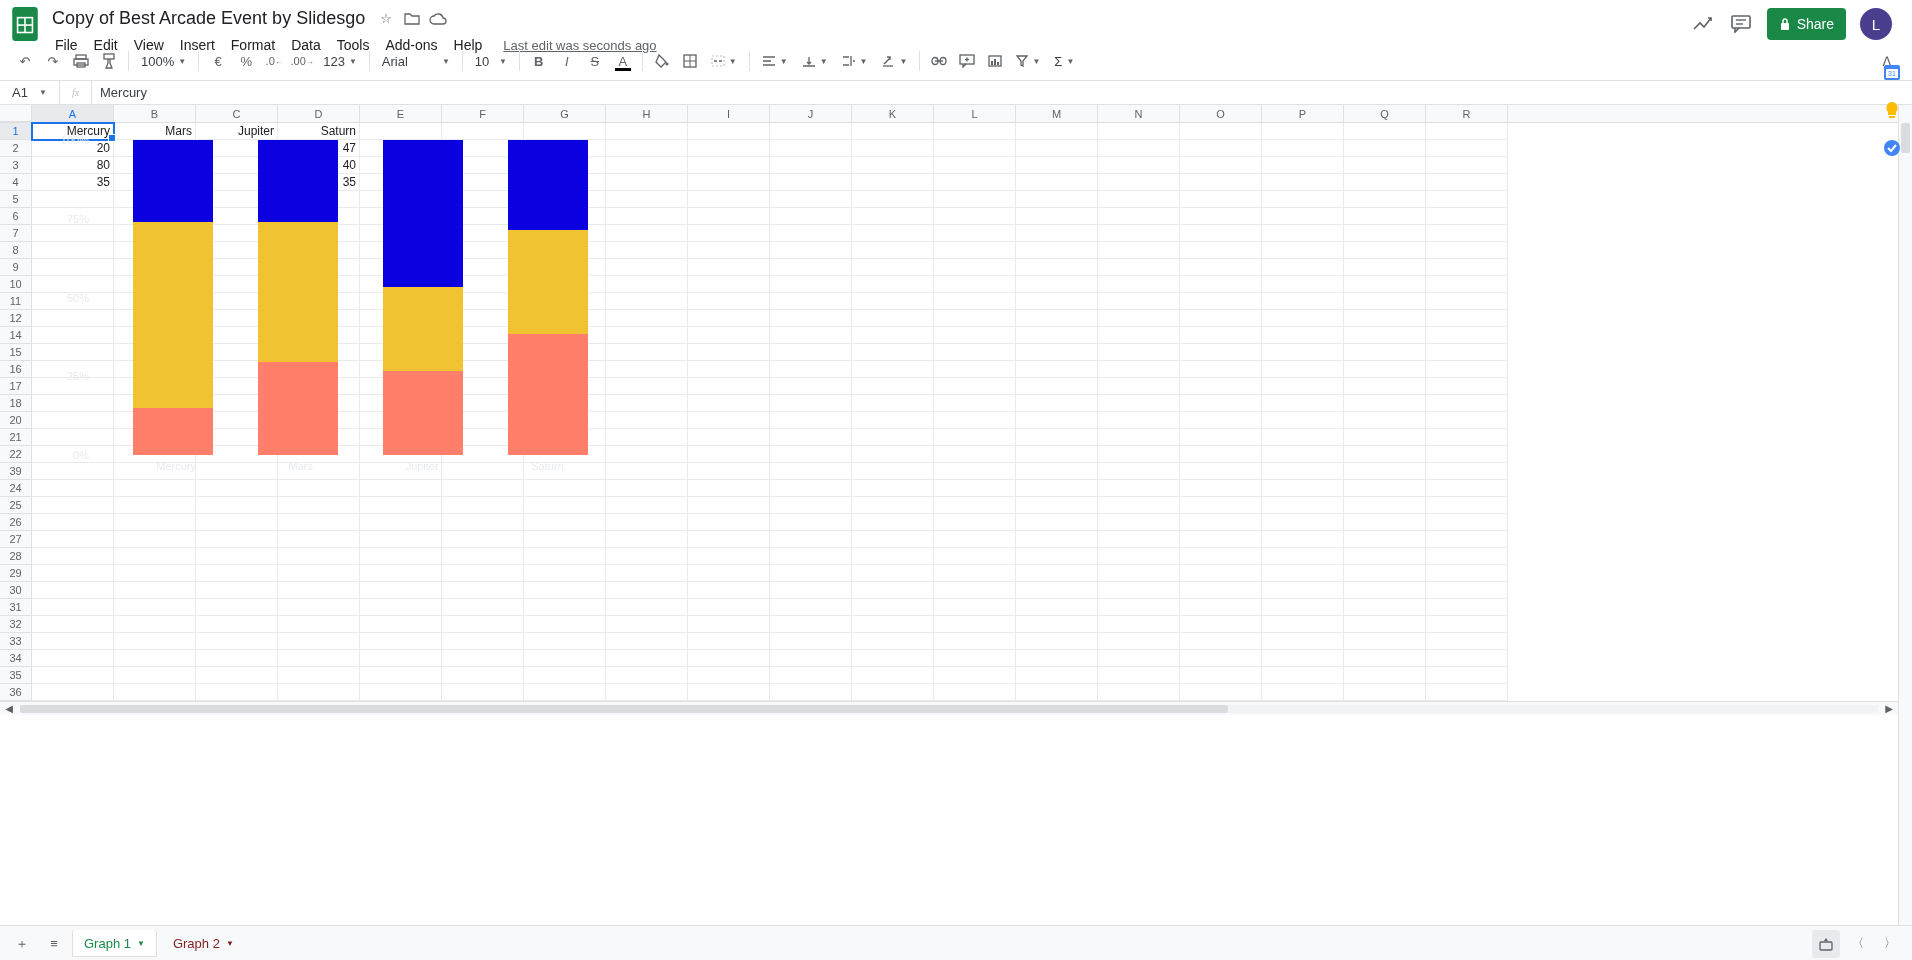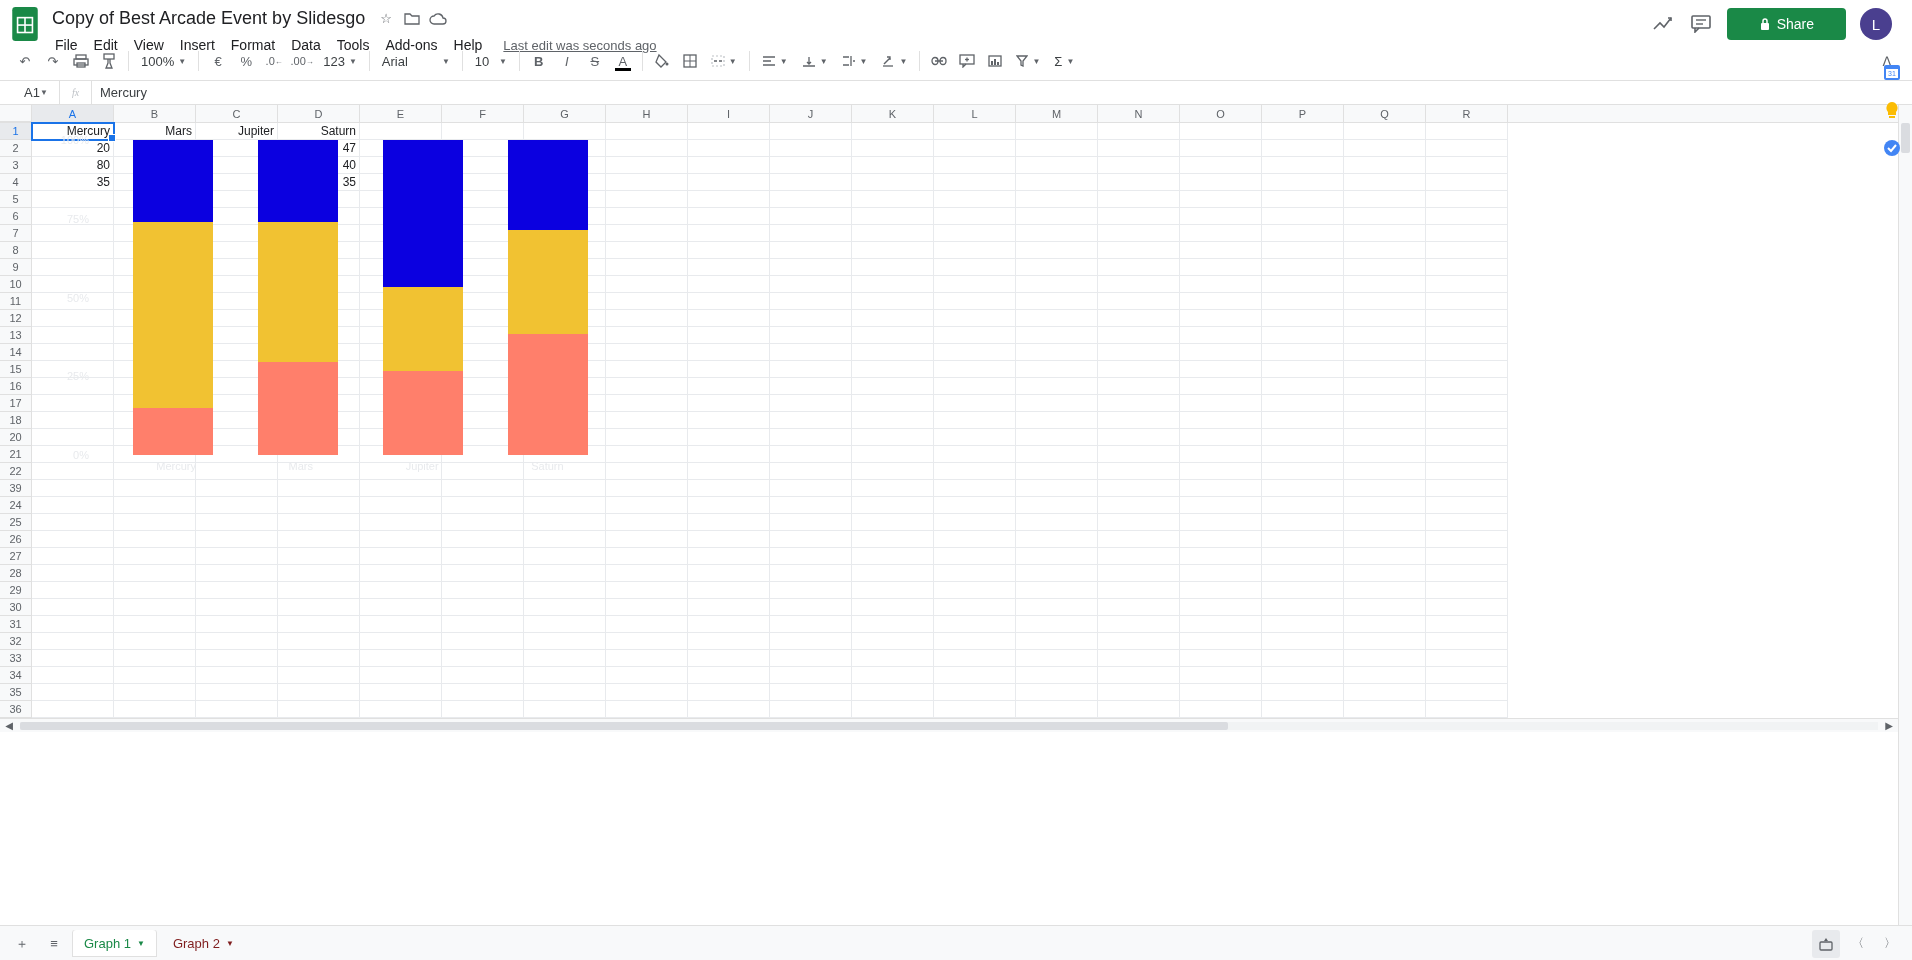--- a/index.html
+++ b/index.html
@@ -11,36 +11,36 @@
 .logo svg { width: 26px; height: 34px; }
 .title-area { flex: 1; }
 .title-row { display: flex; align-items: center; gap: 8px; }
 .doc-title { font-size: 18px; color: #202124; padding: 2px 4px; }
 .title-icon { color: #5f6368; width: 18px; height: 18px; display: flex; align-items: center; justify-content: center; }
 .menubar { display: flex; gap: 2px; padding: 2px 0; align-items: center; }
 .menu-item { padding: 4px 7px; font-size: 14px; color: #202124; cursor: pointer; border-radius: 3px; }
 .last-edit { margin-left: 12px; color: #5f6368; font-size: 13px; text-decoration: underline; cursor: pointer; }
 .header-right { display: flex; align-items: center; gap: 14px; padding-right: 8px; }
 .header-icon { color: #5f6368; width: 24px; height: 24px; display: flex; align-items: center; justify-content: center; cursor: pointer; }
-.share-btn { background: #1a8947; color: #fff; padding: 8px 32px; border-radius: 4px; font-size: 14px; font-weight: 500; display: flex; align-items: center; gap: 6px; cursor: pointer; }
+.share-btn { background: #1a8947; color: #fff; padding: 8px 12px; border-radius: 4px; font-size: 14px; font-weight: 500; display: flex; align-items: center; gap: 6px; cursor: pointer; }
 .avatar { width: 32px; height: 32px; border-radius: 50%; background: #4a3f8f; color: #fff; display: flex; align-items: center; justify-content: center; font-size: 15px; cursor: pointer; }
 
 
 .toolbar-wrap { border-bottom: 1px solid #e0e0e0; padding: 0 12px; }
 .toolbar { display: flex; align-items: center; gap: 2px; height: 38px; }
 .tb-btn { min-width: 26px; height: 26px; display: flex; align-items: center; justify-content: center; color: #5f6368; cursor: pointer; border-radius: 3px; position: relative; }
 .tb-sep { width: 1px; height: 20px; background: #e0e0e0; margin: 0 4px; }
 .tb-dd { display: flex; align-items: center; padding: 0 6px; gap: 4px; font-size: 13px; color: #3c4043; }
 .tb-dd .arrow { font-size: 8px; color: #5f6368; }
 .text-color-bar { position: absolute; bottom: 3px; left: 5px; right: 5px; height: 3px; background: #000; }
 .collapse-btn { margin-left: auto; }
 
 
 .formula-row { display: flex; align-items: center; height: 24px; border-bottom: 1px solid #e0e0e0; }
-.name-box { width: 60px; padding: 0 24px; font-size: 13px; color: #3c4043; border-right: 1px solid #e0e0e0; height: 100%; display: flex; align-items: center; justify-content: space-between; }
+.name-box { width: 60px; padding: 0 12px; font-size: 13px; color: #3c4043; border-right: 1px solid #e0e0e0; height: 100%; display: flex; align-items: center; justify-content: space-between; }
 .name-box .arrow { font-size: 8px; color: #5f6368; }
 .fx-label { width: 32px; text-align: center; color: #bdc1c6; font-style: italic; font-family: serif; font-size: 10px; border-right: 1px solid #e0e0e0; height: 100%; display: flex; align-items: center; justify-content: center; }
 .formula-input { flex: 1; padding: 0 8px; font-size: 13px; color: #3c4043; }
 
 
 .grid-area { position: relative; display: flex; height: calc(100vh - 42px - 38px - 24px - 36px); }
 .grid-main { flex: 1; overflow: hidden; position: relative; }
 .col-headers { display: flex; position: sticky; top: 0; background: #f8f9fa; border-bottom: 1px solid #e0e0e0; height: 18px; font-size: 11px; color: #5f6368; }
 .corner { width: 32px; background: #f8f9fa; border-right: 1px solid #e0e0e0; border-bottom: 1px solid #e0e0e0; }
 .col-h { width: 82px; text-align: center; border-right: 1px solid #e0e0e0; line-height: 18px; cursor: pointer; }
@@ -572,41 +572,20 @@
           <div class="cell"></div>
           <div class="cell"></div>
           <div class="cell"></div>
           <div class="cell"></div>
           <div class="cell"></div>
           <div class="cell"></div>
           <div class="cell"></div>
           <div class="cell"></div>
         </div>
         <div class="row">
-          <div class="row-h">13</div>
-          <div class="cell"></div>
-          <div class="cell"></div>
-          <div class="cell"></div>
-          <div class="cell"></div>
-          <div class="cell"></div>
-          <div class="cell"></div>
-          <div class="cell"></div>
-          <div class="cell"></div>
-          <div class="cell"></div>
-          <div class="cell"></div>
-          <div class="cell"></div>
-          <div class="cell"></div>
-          <div class="cell"></div>
-          <div class="cell"></div>
-          <div class="cell"></div>
-          <div class="cell"></div>
-          <div class="cell"></div>
-          <div class="cell"></div>
-        </div>
-        <div class="row">
           <div class="row-h">14</div>
           <div class="cell"></div>
           <div class="cell"></div>
           <div class="cell"></div>
           <div class="cell"></div>
           <div class="cell"></div>
           <div class="cell"></div>
           <div class="cell"></div>
           <div class="cell"></div>
           <div class="cell"></div>

